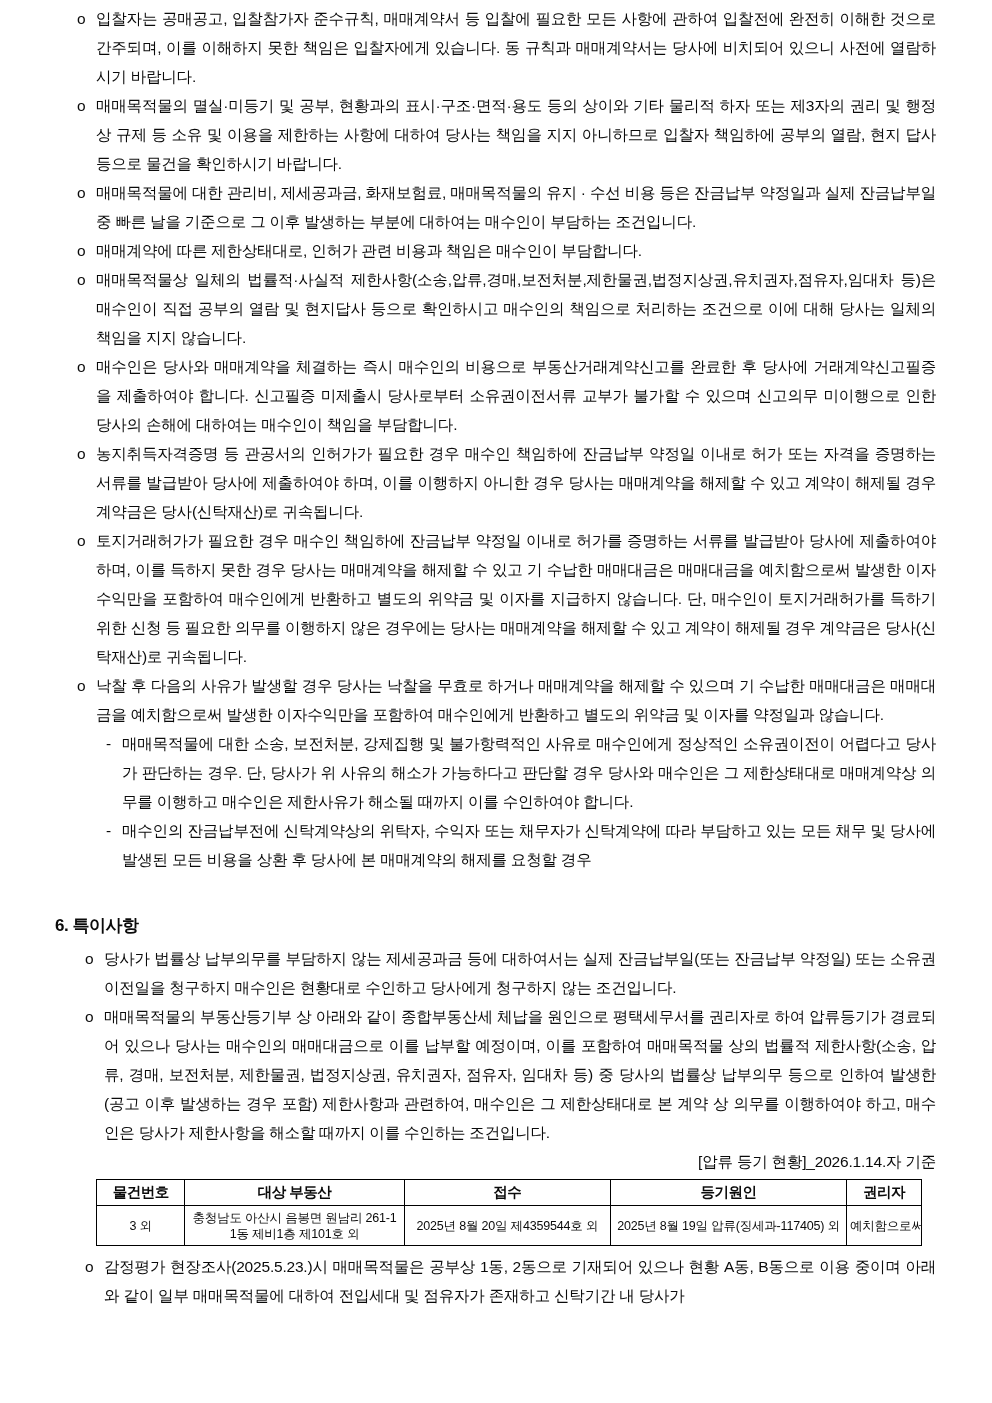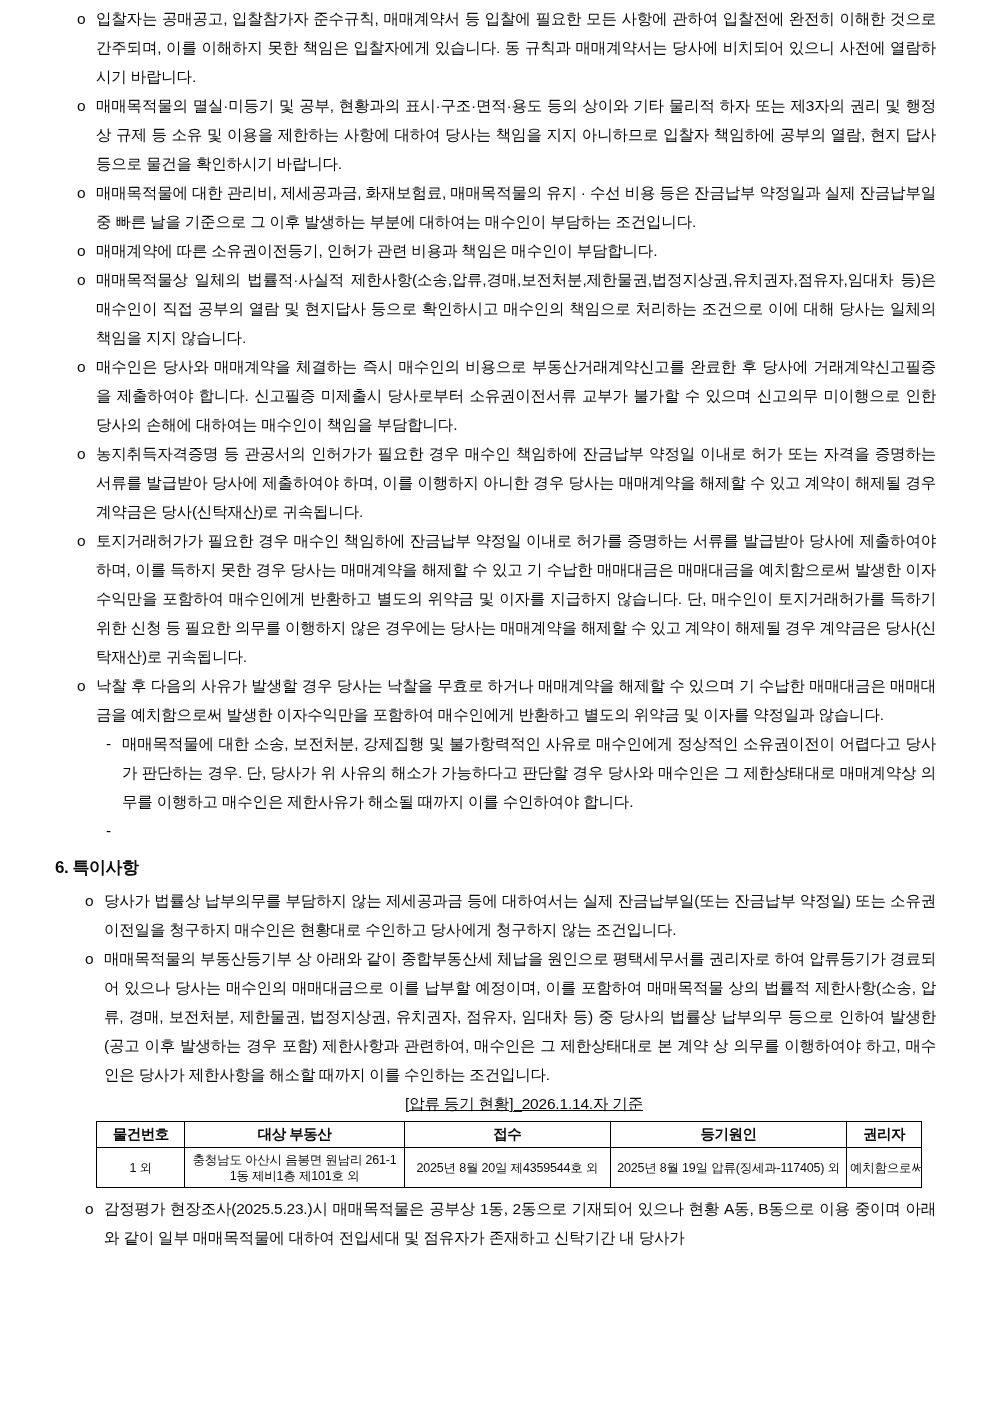--- a/index.html
+++ b/index.html
@@ -27,22 +27,21 @@
   .item.dash>.marker{left:5px;}
   .section-heading{
     margin:40px 0 6px -20px;
     font-weight:bold;
     font-size:17px;line-height:24px;
     letter-spacing:-0.5px;
   }
   .special{margin-left:8px;}
   .table-caption{
     margin-left:29px;
-    text-align:center;
-    text-decoration:underline;
+    text-align:right;
   }
   table.seizure{
     border-collapse:collapse;
     margin:3px 12px 6px 13px;
     width:826px;
     table-layout:fixed;
   }
   table.seizure th, table.seizure td{
     border:1.6px solid #000;
     text-align:center;
@@ -75,21 +74,21 @@
     <div class="item">
       <span class="marker">o</span>
       <span>매매목적물의 멸실·미등기 및 공부, 현황과의 표시·구조·면적·용도 등의 상이와 기타 물리적 하자 또는 제3자의 권리 및 행정상 규제 등 소유 및 이용을 제한하는 사항에 대하여 당사는 책임을 지지 아니하므로 입찰자 책임하에 공부의 열람, 현지 답사 등으로 물건을 확인하시기 바랍니다.</span>
     </div>
     <div class="item">
       <span class="marker">o</span>
       <span>매매목적물에 대한 관리비, 제세공과금, 화재보험료, 매매목적물의 유지 · 수선 비용 등은 잔금납부 약정일과 실제 잔금납부일 중 빠른 날을 기준으로 그 이후 발생하는 부분에 대하여는 매수인이 부담하는 조건입니다.</span>
     </div>
     <div class="item">
       <span class="marker">o</span>
-      <span>매매계약에 따른 소유권이전등기, 인허가 관련 비용과 책임은 매수인이 부담합니다.</span>
+      <span>매매계약에 따른 제한상태대로, 인허가 관련 비용과 책임은 매수인이 부담합니다.</span>
     </div>
     <div class="item">
       <span class="marker">o</span>
       <span>매매목적물상 일체의 법률적·사실적 제한사항(소송,압류,경매,보전처분,제한물권,법정지상권,유치권자,점유자,임대차 등)은 매수인이 직접 공부의 열람 및 현지답사 등으로 확인하시고 매수인의 책임으로 처리하는 조건으로 이에 대해 당사는 일체의 책임을 지지 않습니다.</span>
     </div>
     <div class="item">
       <span class="marker">o</span>
       <span>매수인은 당사와 매매계약을 체결하는 즉시 매수인의 비용으로 부동산거래계약신고를 완료한 후 당사에 거래계약신고필증을 제출하여야 합니다. 신고필증 미제출시 당사로부터 소유권이전서류 교부가 불가할 수 있으며 신고의무 미이행으로 인한 당사의 손해에 대하여는 매수인이 책임을 부담합니다.</span>
     </div>
     <div class="item">
@@ -103,20 +102,21 @@
     <div class="item">
       <span class="marker">o</span>
       <span>낙찰 후 다음의 사유가 발생할 경우 당사는 낙찰을 무효로 하거나 매매계약을 해제할 수 있으며 기 수납한 매매대금은 매매대금을 예치함으로써 발생한 이자수익만을 포함하여 매수인에게 반환하고 별도의 위약금 및 이자를 약정일과 않습니다.</span>
     </div>
     <div class="item dash">
       <span class="marker">-</span>
       <span>매매목적물에 대한 소송, 보전처분, 강제집행 및 불가항력적인 사유로 매수인에게 정상적인 소유권이전이 어렵다고 당사가 판단하는 경우. 단, 당사가 위 사유의 해소가 가능하다고 판단할 경우 당사와 매수인은 그 제한상태대로 매매계약상 의무를 이행하고 매수인은 제한사유가 해소될 때까지 이를 수인하여야 합니다.</span>
     </div>
     <div class="item dash">
       <span class="marker">-</span>
+      <span>매수인의 잔금납부전에 신탁계약상의 위탁자, 수익자 또는 채무자가 신탁계약에 따라 부담하고 있는 모든 채무 및 당사에 발생된 모든 비용을 상환 후 당사에 본 매매계약의 해제를 요청할 경우</span>
     </div>
   </div>
 
   <div class="section-heading">6. 특이사항</div>
 
   <div class="terms special">
     <div class="item">
       <span class="marker">o</span>
       <span>당사가 법률상 납부의무를 부담하지 않는 제세공과금 등에 대하여서는 실제 잔금납부일(또는 잔금납부 약정일) 또는 소유권이전일을 청구하지 매수인은 현황대로 수인하고 당사에게 청구하지 않는 조건입니다.</span>
     </div>
@@ -139,21 +139,21 @@
         <tr>
           <th>물건번호</th>
           <th>대상 부동산</th>
           <th>접수</th>
           <th>등기원인</th>
           <th>권리자</th>
         </tr>
       </thead>
       <tbody>
         <tr>
-          <td>1 외</td>
+          <td>3 외</td>
           <td>충청남도 아산시 음봉면 원남리 261-1 1동 제비1층 제101호 외</td>
           <td>2025년 8월 20일 제4359544호 외</td>
           <td>2025년 8월 19일 압류(징세과-117405) 외</td>
           <td>예치함으로써</td>
         </tr>
       </tbody>
     </table>
 
     <div class="item">
       <span class="marker">o</span>

